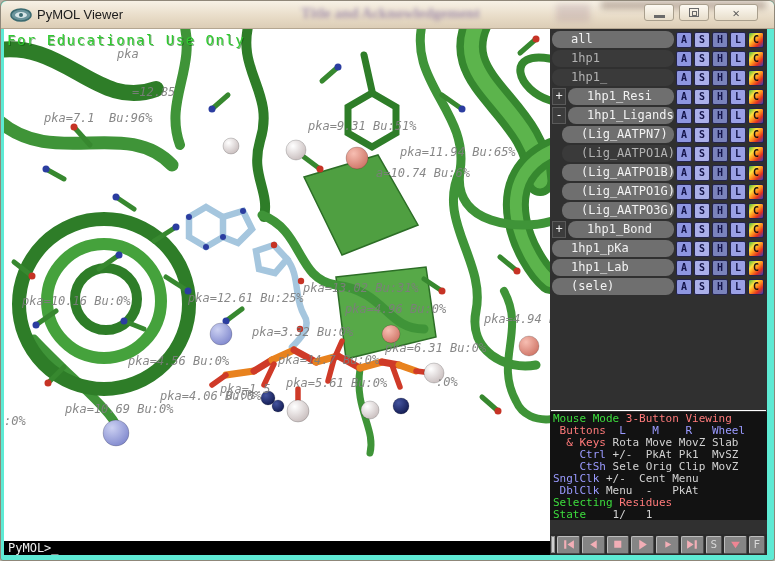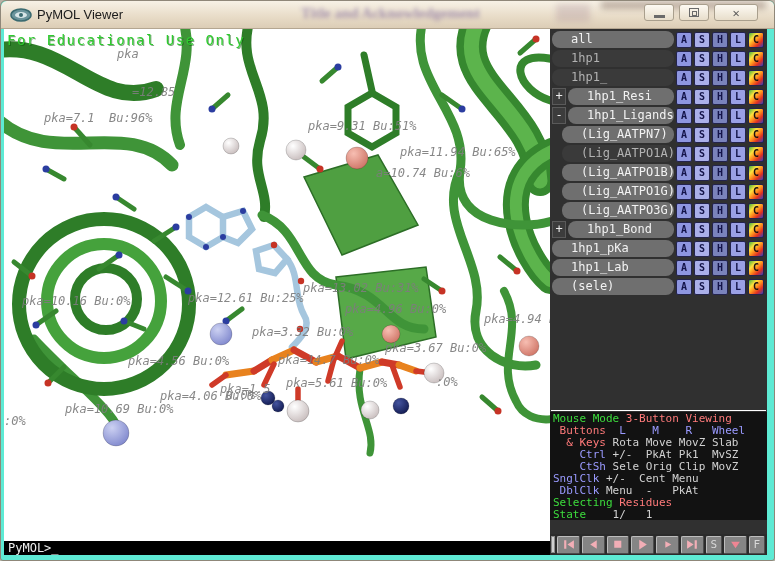--- a/index.html
+++ b/index.html
@@ -244,21 +244,21 @@
         <div class="pka-label" style="left: 40px; top: 82px;">pka=7.1  Bu:96%</div>
         <div class="pka-label" style="left: 304px; top: 90px;">pka=9.31 Bu:51%</div>
         <div class="pka-label" style="left: 396px; top: 116px;">pka=11.94 Bu:65%</div>
         <div class="pka-label" style="left: 372px; top: 137px;">a=10.74 Bu:6%</div>
         <div class="pka-label" style="left: 299px; top: 252px;">pka=13.02 Bu:31%</div>
         <div class="pka-label" style="left: 184px; top: 262px;">pka=12.61 Bu:25%</div>
         <div class="pka-label" style="left: 18px; top: 265px;">pka=10.16 Bu:0%</div>
         <div class="pka-label" style="left: 341px; top: 273px;">pka=4.96 Bu:0%</div>
         <div class="pka-label" style="left: 480px; top: 283px;">pka=4.94 B</div>
         <div class="pka-label" style="left: 248px; top: 296px;">pka=3.32 Bu:0%</div>
-        <div class="pka-label" style="left: 381px; top: 312px;">pka=3.67 Bu:0%</div>
+        <div class="pka-label" style="left: 381px; top: 312px;">pka=6.31 Bu:0%</div>
         <div class="pka-label" style="left: 124px; top: 325px;">pka=4.56 Bu:0%</div>
         <div class="pka-label" style="left: 274px; top: 324px;">pka=14.7 Bu:0%</div>
         <div class="pka-label" style="left: 216px; top: 353px;">pka=1.5</div>
         <div class="pka-label" style="left: 282px; top: 347px; text-align: center;">pka=5.61 Bu:0%</div>
         <div class="pka-label" style="left: 432px; top: 346px;">:0%</div>
         <div class="pka-label" style="left: 222px; top: 359px;">u:0%</div>
         <div class="pka-label" style="left: 156px; top: 360px;">pka=4.06 Bu:0%</div>
         <div class="pka-label" style="left: 61px; top: 373px;">pka=10.69 Bu:0%</div>
         <div class="pka-label" style="left: 0px; top: 385px;">:0%</div>
       </div>

